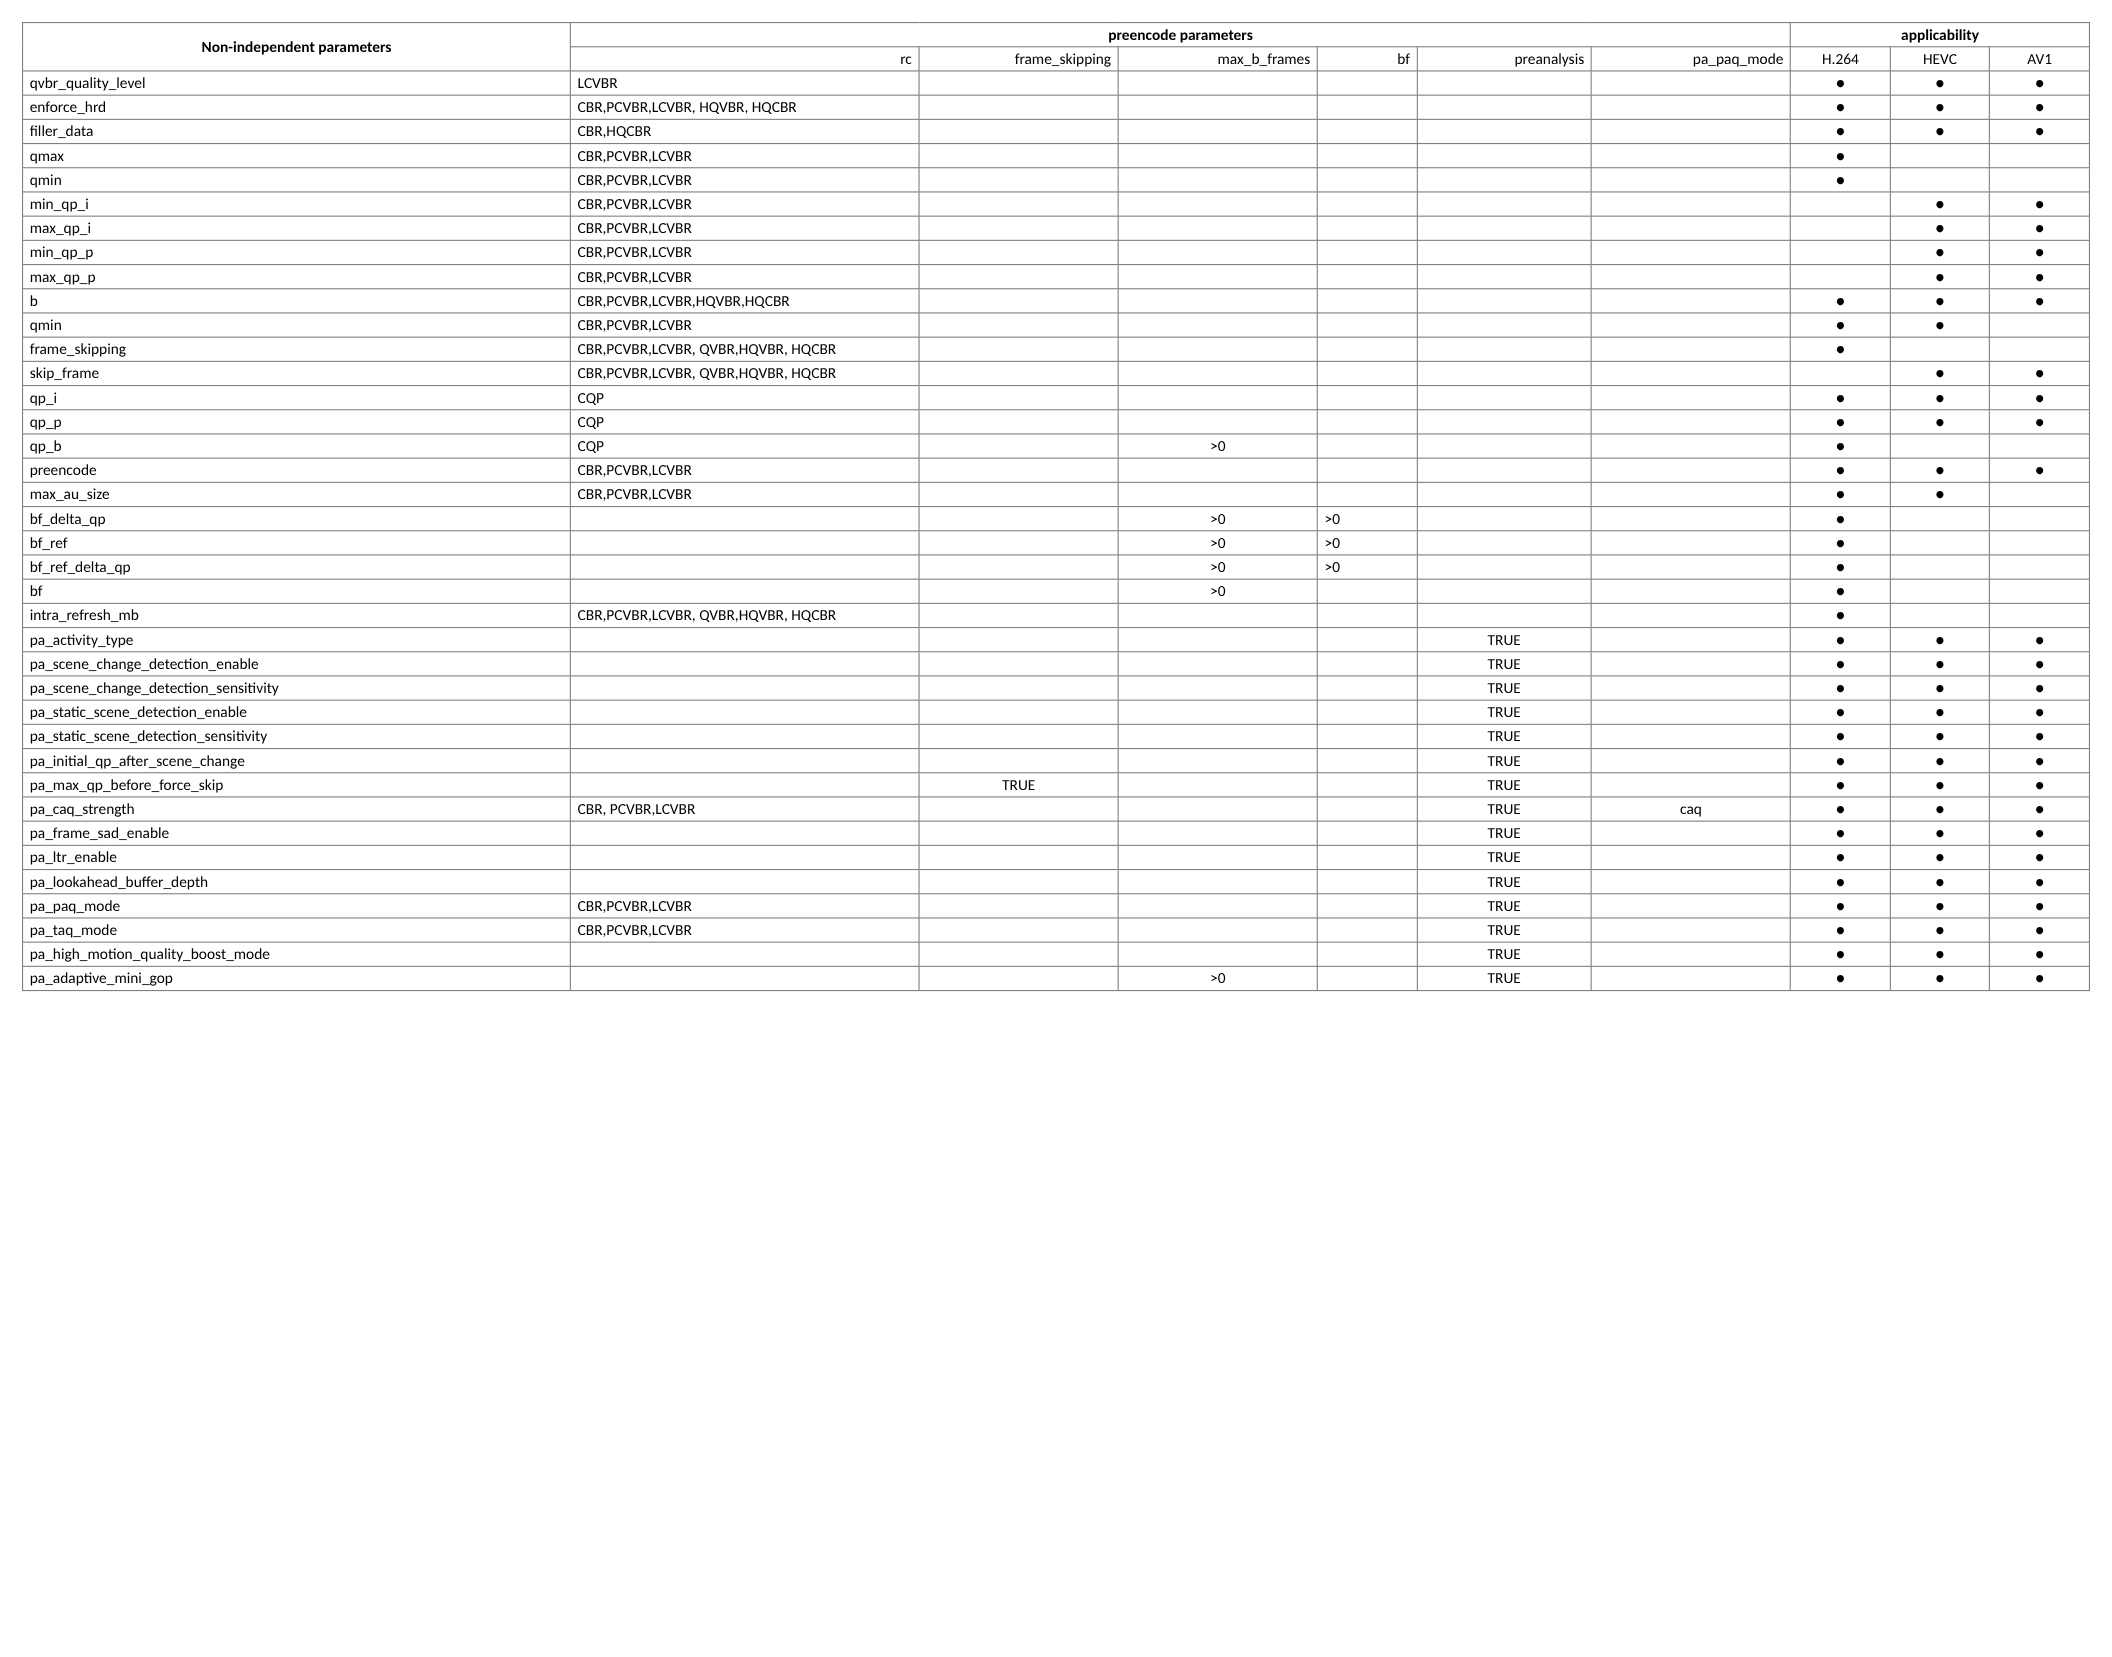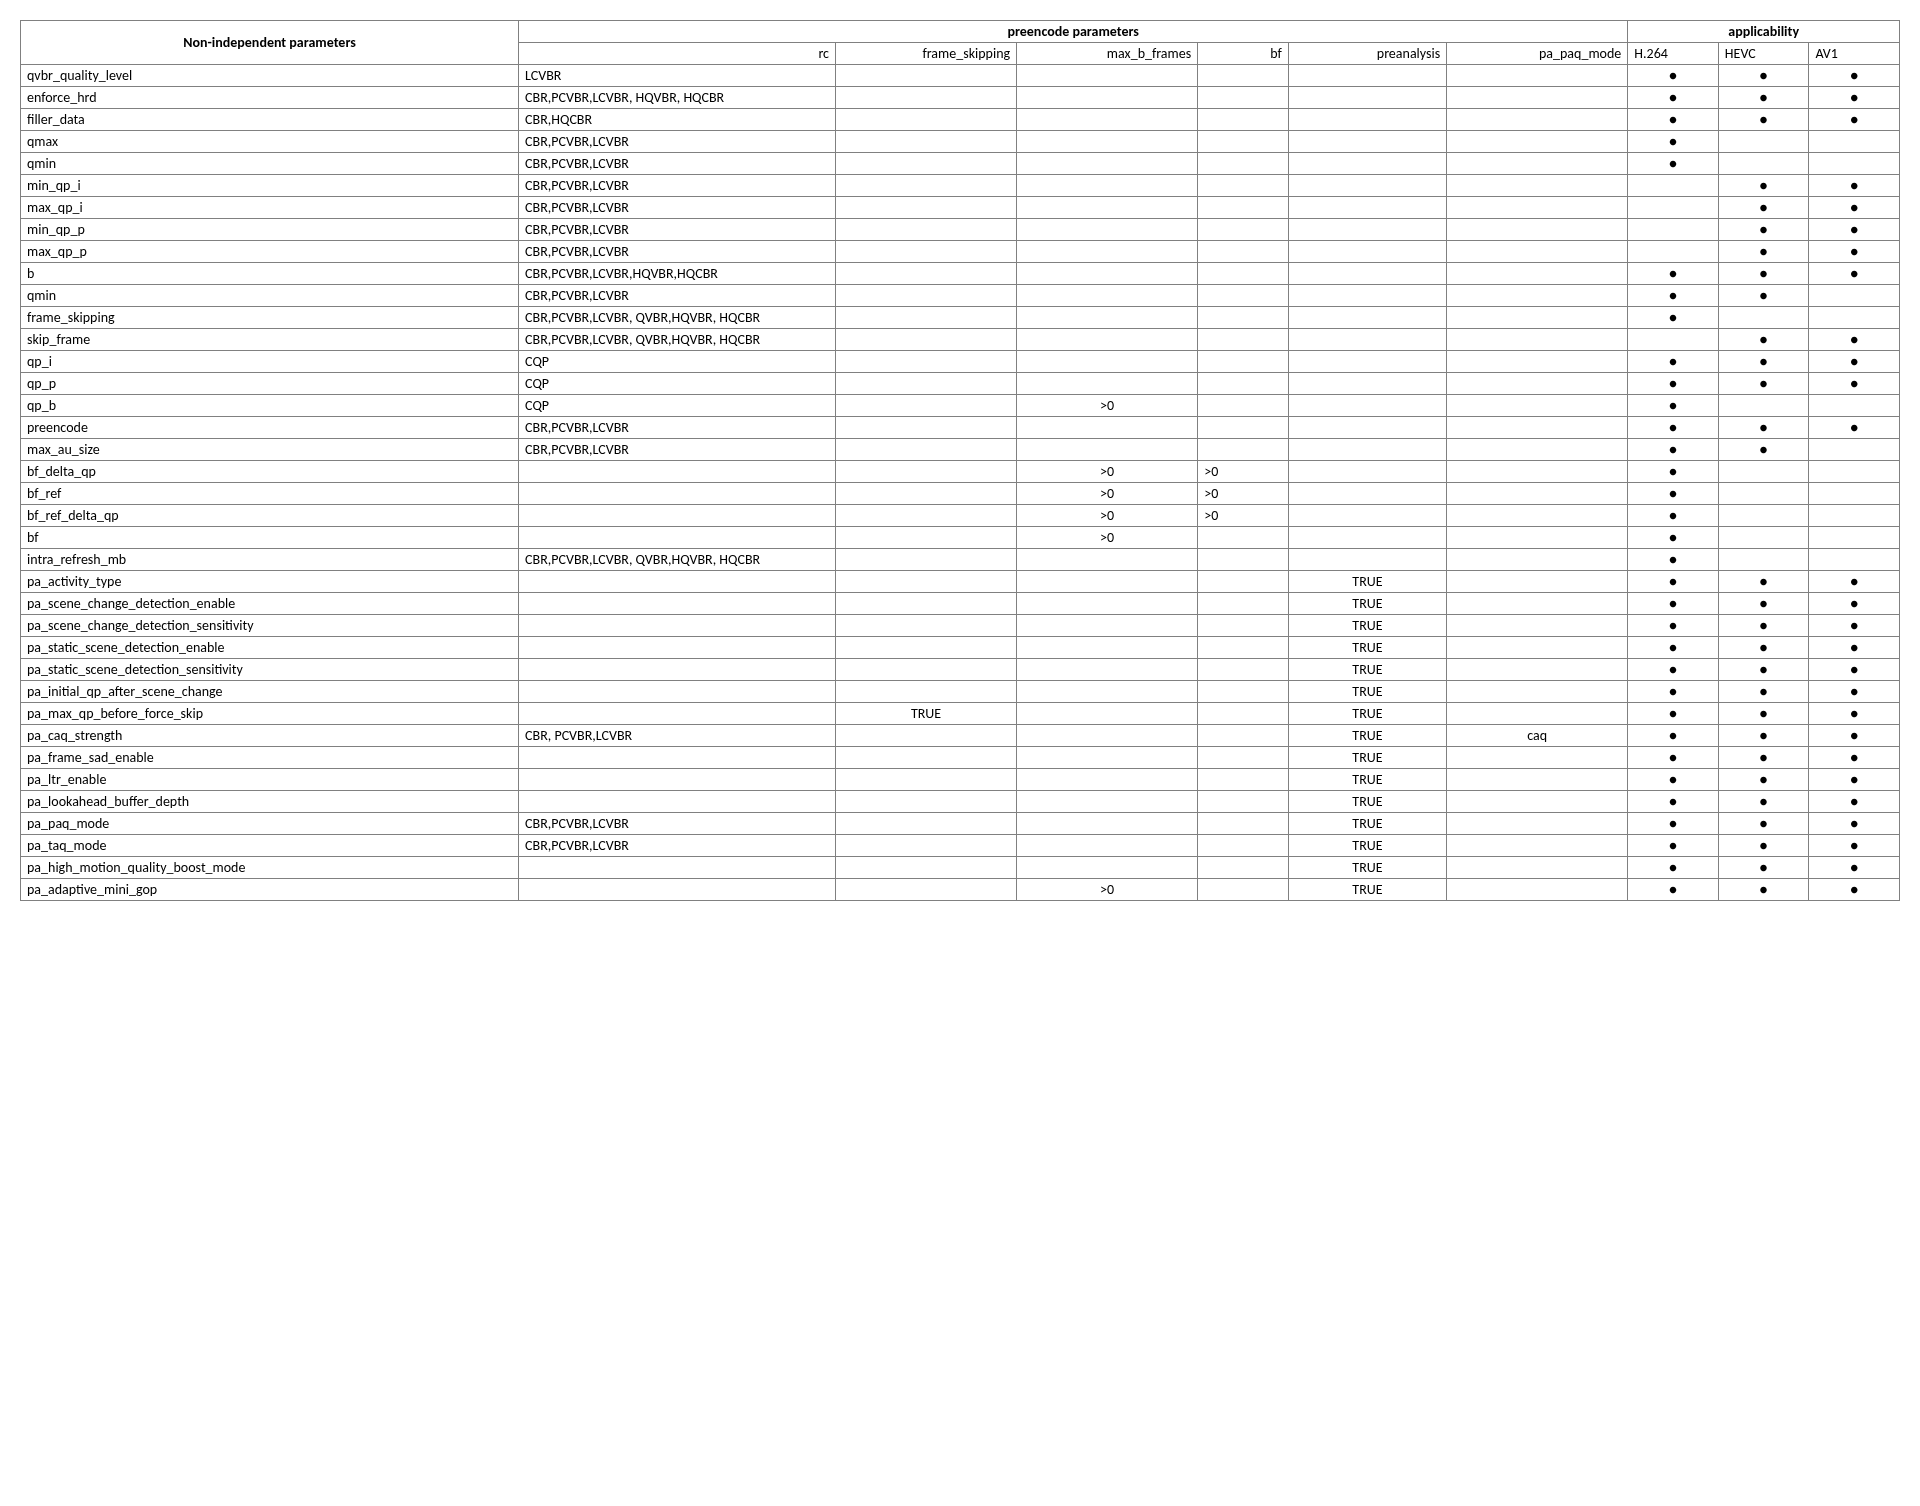--- a/index.html
+++ b/index.html
@@ -29,21 +29,21 @@
   th.header-main {
     font-weight: bold;
     text-align: center;
     vertical-align: middle;
   }
   th.header-sub {
     text-align: right;
     vertical-align: middle;
   }
   th.header-sub.left {
-    text-align: left;
+    text-align: center;
   }
   td.center { text-align: center; }
   td.dot { text-align: center; }
   .col-nonind { width: 22%; }
   .col-rc { width: 14%; }
   .col-fs { width: 8%; }
   .col-mbf { width: 8%; }
   .col-bf { width: 4%; }
   .col-pre { width: 7%; }
   .col-paq { width: 8%; }

